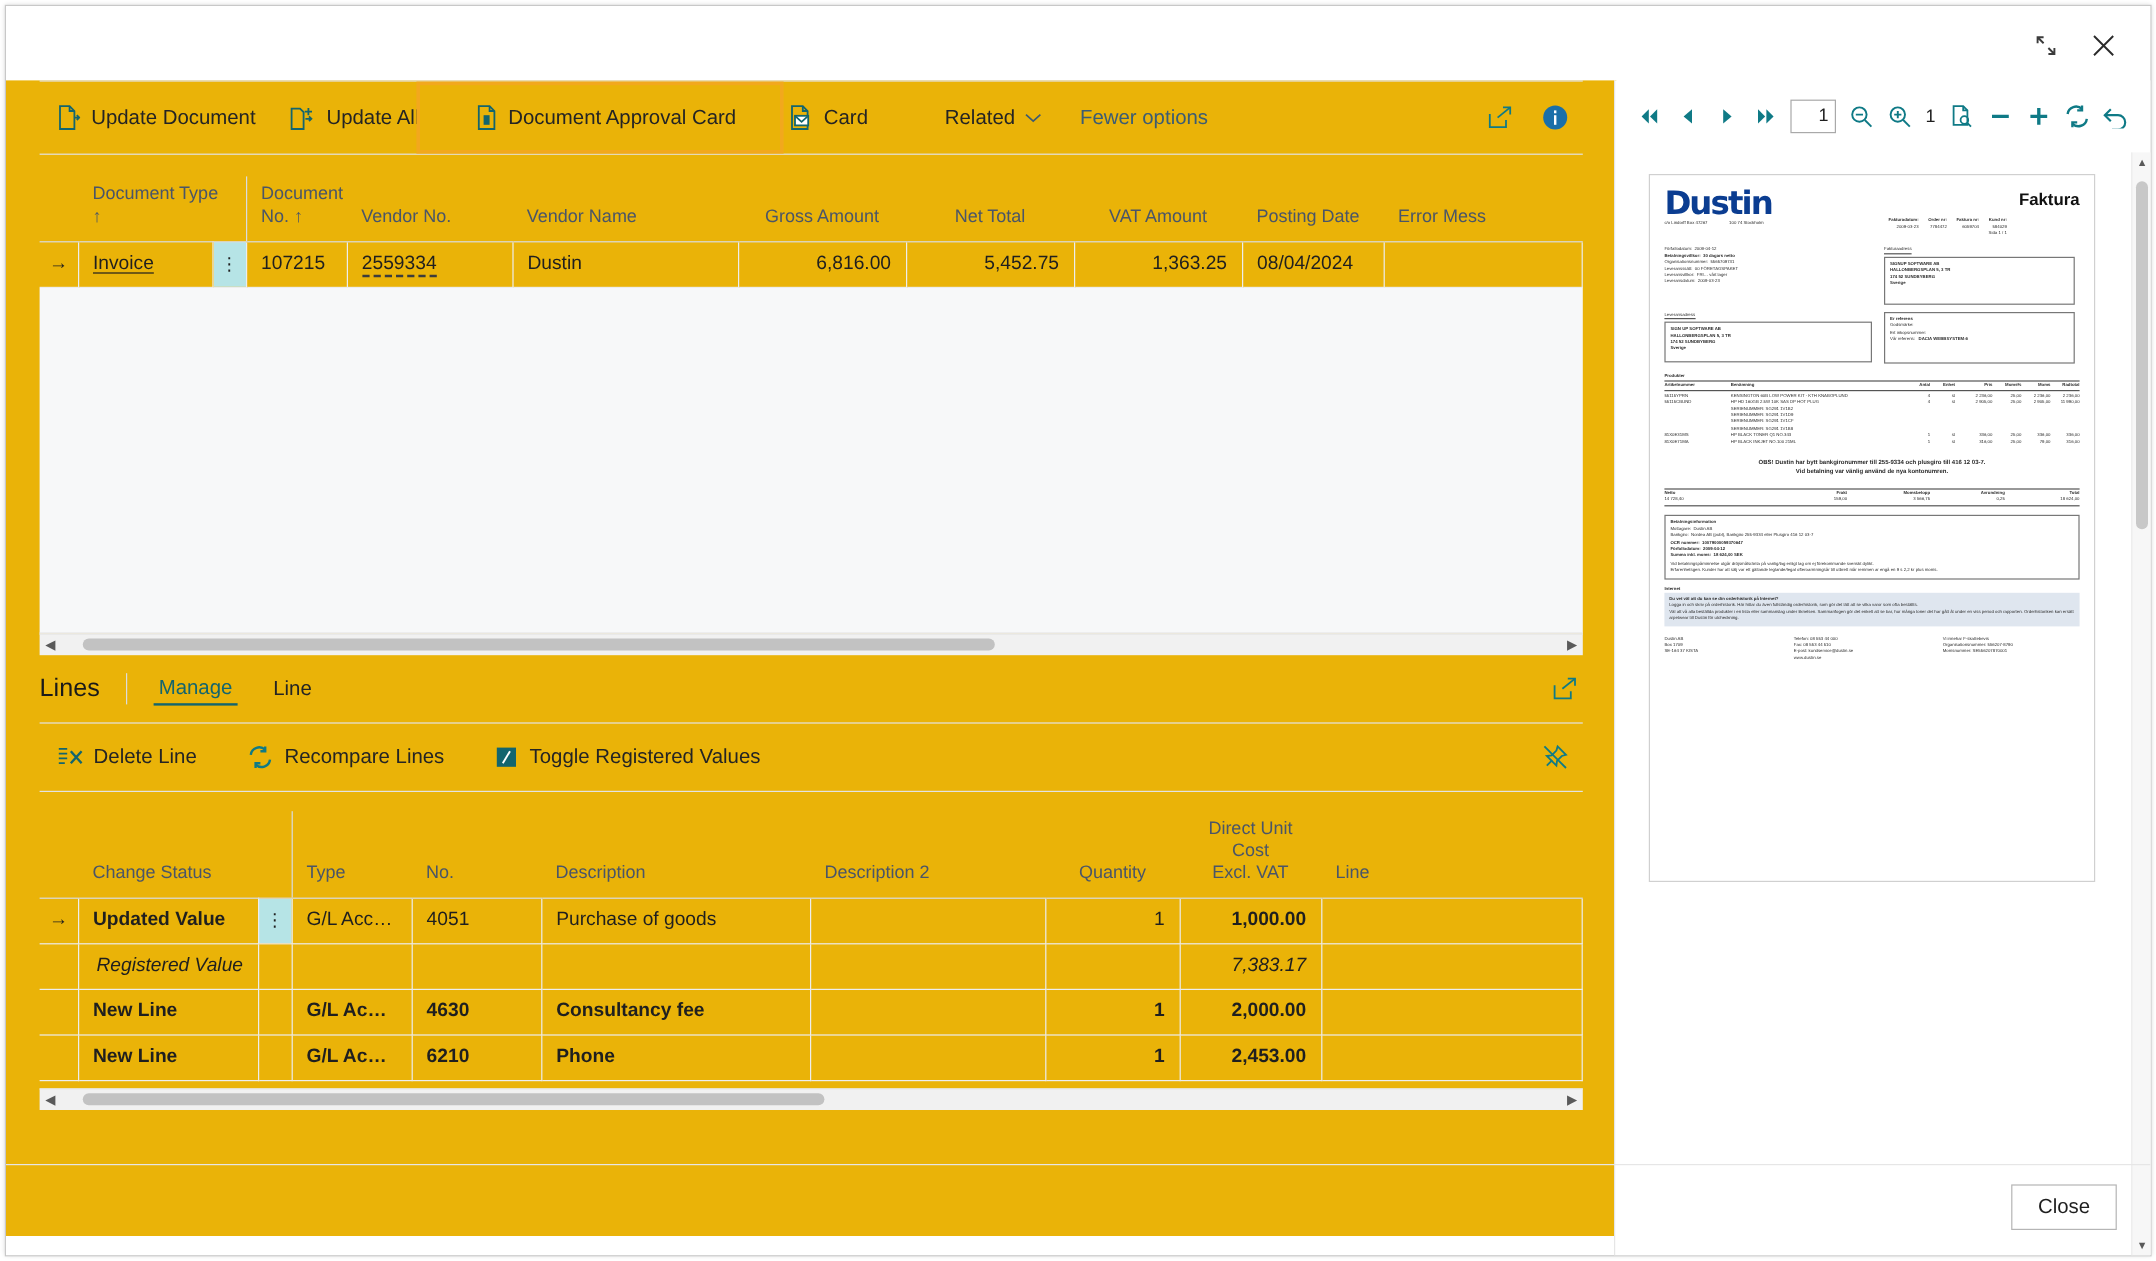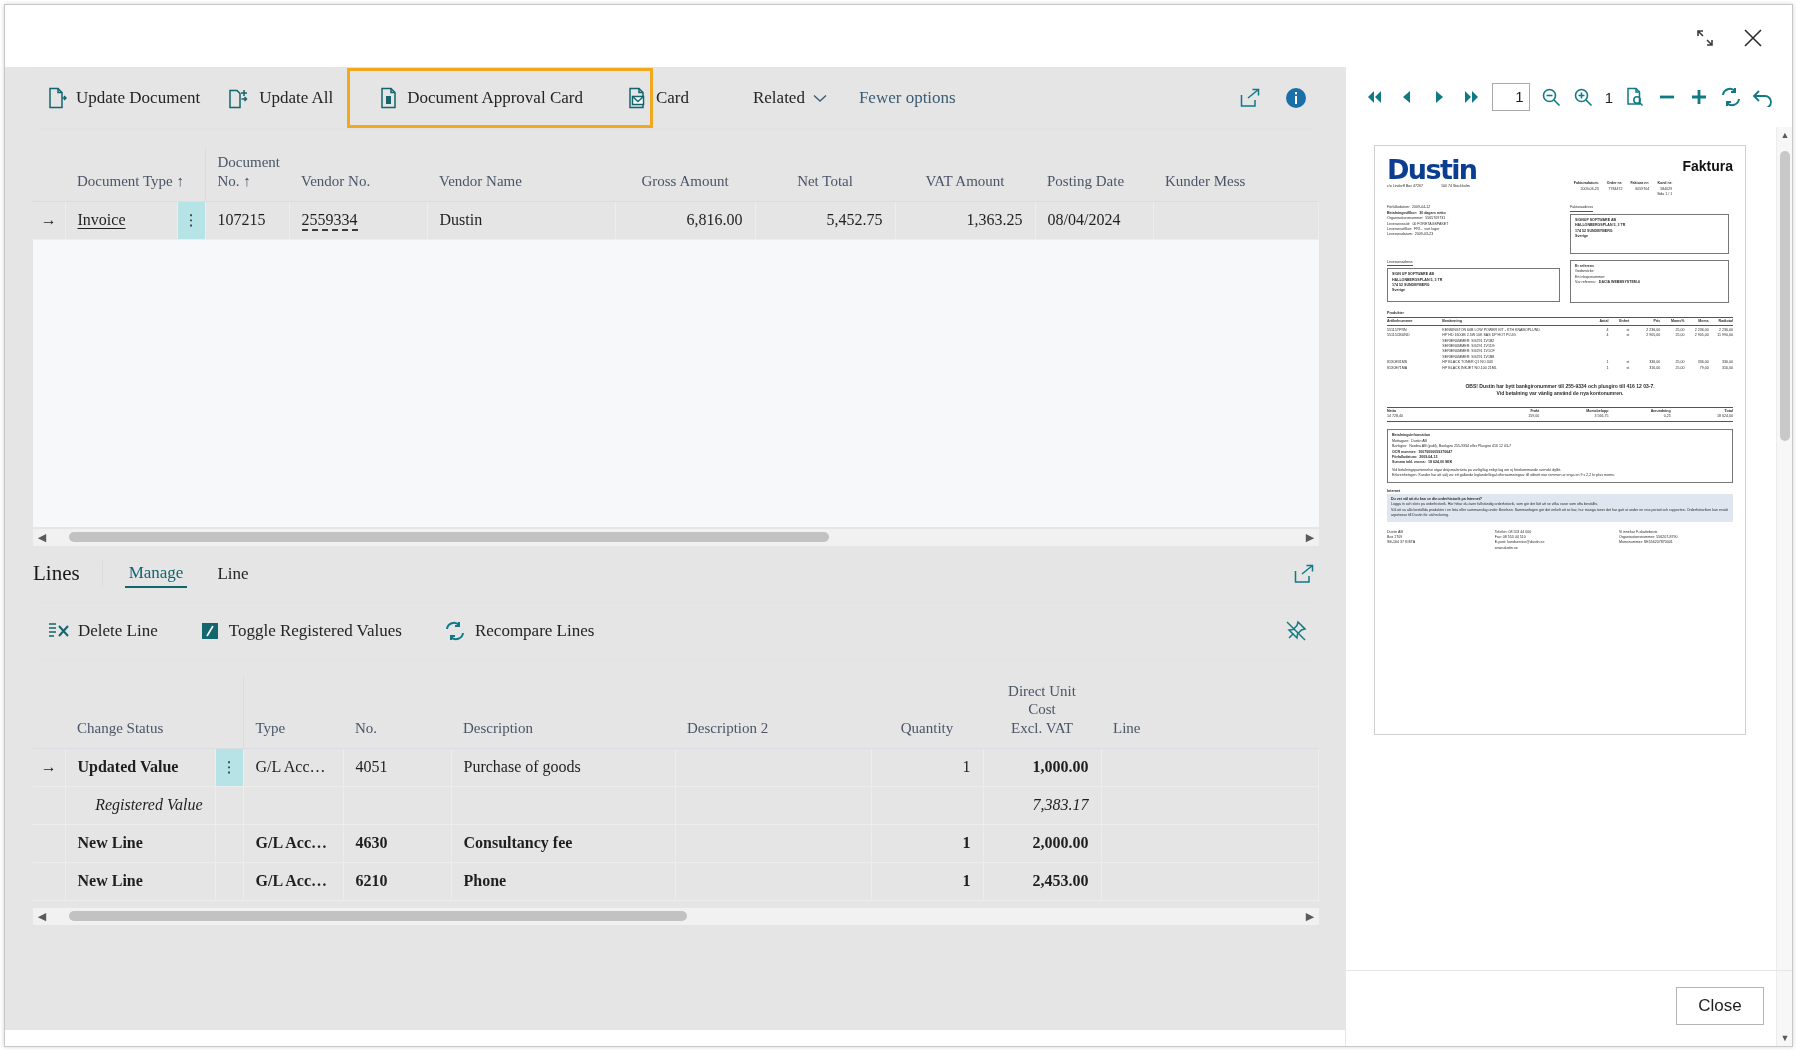--- a/index.html
+++ b/index.html
@@ -43,22 +43,21 @@
     display: flex; align-items: center; justify-content: center;
     cursor: pointer;
     color: #3c3c3c;
   }
 
   
   .left-pane {
     position: absolute;
     left: 0; top: 62px;
     width: 1342px; bottom: 16px;
-    background: #e5e5e5;
-    font-family: Liberation Serif, serif;
+    background: #eab308;
   }
   .right-pane {
     position: absolute;
     right: 0; top: 62px;
     width: 447px; bottom: 0;
     background: #ffffff;
     border-left: 1px solid #e6e6e6;
   }
 
   
@@ -469,21 +468,21 @@
           <tr>
             <th></th>
             <th colspan="2" style="white-space:pre-line;">Document Type ↑</th>
             <th class="seph" style="white-space:pre-line;">Document No. ↑</th>
             <th>Vendor No.</th>
             <th>Vendor Name</th>
             <th class="num">Gross Amount</th>
             <th class="num">Net Total</th>
             <th class="num">VAT Amount</th>
             <th>Posting Date</th>
-            <th>Kunder Mess</th>
+            <th>Error Mess</th>
           </tr>
         </thead>
         <tbody>
           <tr>
             <td class="arrow-cell">→</td>
             <td>
               <span class="link-underline">Invoice</span>
             </td>
             <td class="dots-cell">⋮</td>
             <td>107215</td>
@@ -531,37 +530,37 @@
         <span>
           <svg width="22" height="20" viewBox="0 0 22 20" fill="none" stroke="#13656e" stroke-width="1.5">
             <path d="M2 3 H9 M2 7 H9 M2 11 H9 M2 15 H7"></path>
             <path d="M12 5 L21 15 M21 5 L12 15" stroke-width="2"></path>
           </svg>
         </span>
         <span>Delete Line</span>
       </div>
       <div class="ribbon-btn" style="margin-left:14px;">
         <span>
-          <svg width="20" height="20" viewBox="0 0 20 20">
-            <rect x="2" y="2" width="16" height="16" fill="#13656e"></rect>
-            <path d="M13 5 L7 15" stroke="#ffffff" stroke-width="1.6"></path>
-          </svg>
-        </span>
-        <span>Toggle Registered Values</span>
-      </div>
-      <div class="ribbon-btn" style="margin-left:14px;">
-        <span>
           <svg width="22" height="20" viewBox="0 0 22 20" fill="none" stroke="#0f7a86" stroke-width="2">
             <path d="M3 8 a7 7 0 0 1 12 -4"></path>
               <path d="M19 12 a7 7 0 0 1 -12 4"></path>
             <path d="M15 1 v4 h-4"></path>
               <path d="M7 19 v-4 h4"></path>
           </svg>
         </span>
         <span>Recompare Lines</span>
+      </div>
+      <div class="ribbon-btn" style="margin-left:14px;">
+        <span>
+          <svg width="20" height="20" viewBox="0 0 20 20">
+            <rect x="2" y="2" width="16" height="16" fill="#13656e"></rect>
+            <path d="M13 5 L7 15" stroke="#ffffff" stroke-width="1.6"></path>
+          </svg>
+        </span>
+        <span>Toggle Registered Values</span>
       </div>
       <div class="ribbon-right">
         <div class="icon-btn">
           <svg width="22" height="22" viewBox="0 0 22 22" fill="none" stroke="#0f7a86" stroke-width="1.5">
             <path d="M13 2 L20 9 L16.5 10 L12.5 14 L12 18 L4 10 L8 9.5 L12 5.5 Z"></path>
             <path d="M4 18 L8.5 13.5"></path>
             <path d="M2 2 L20 20" stroke="#0f7a86"></path>
           </svg>
         </div>
       </div>

